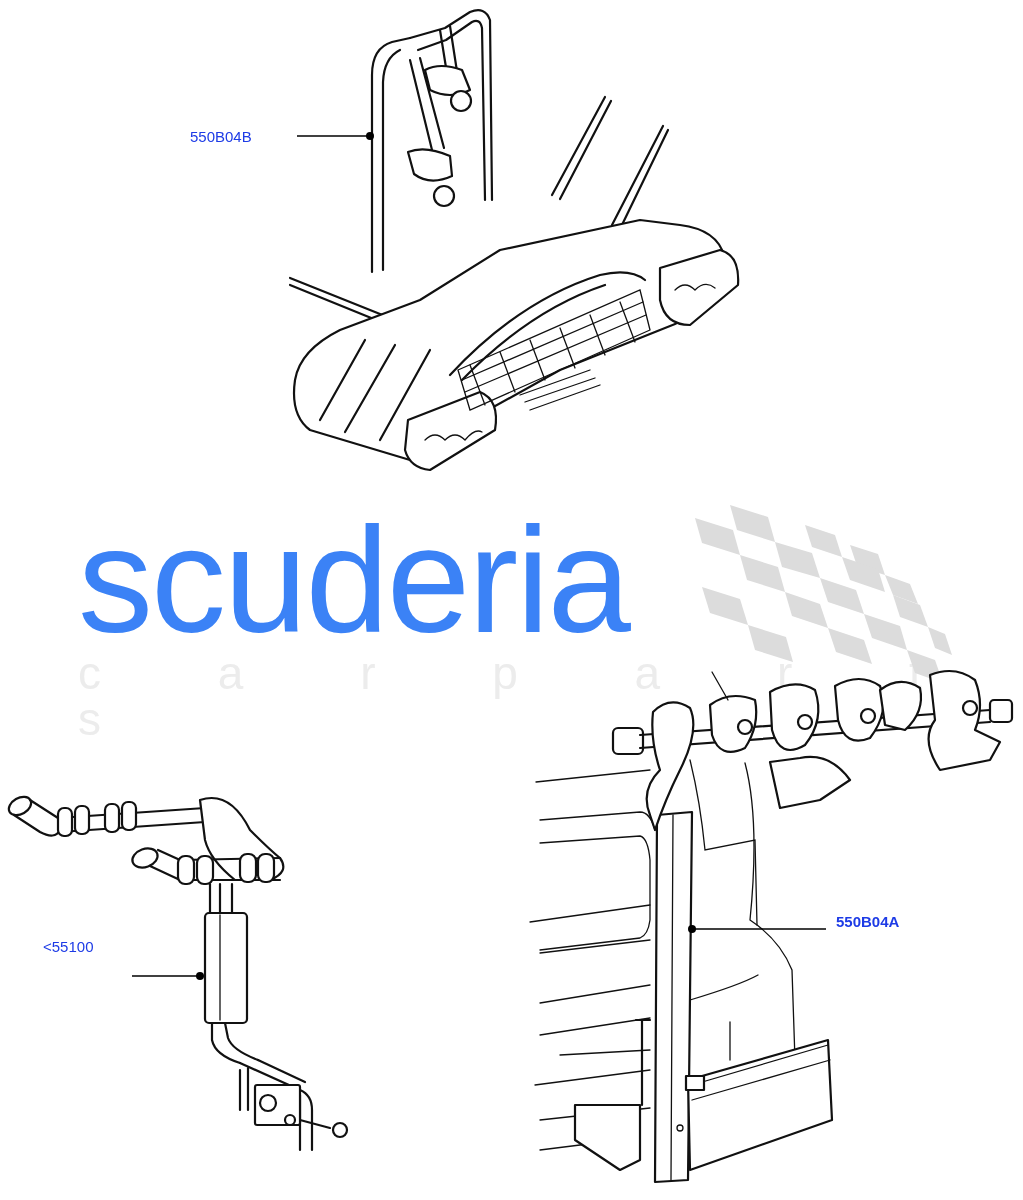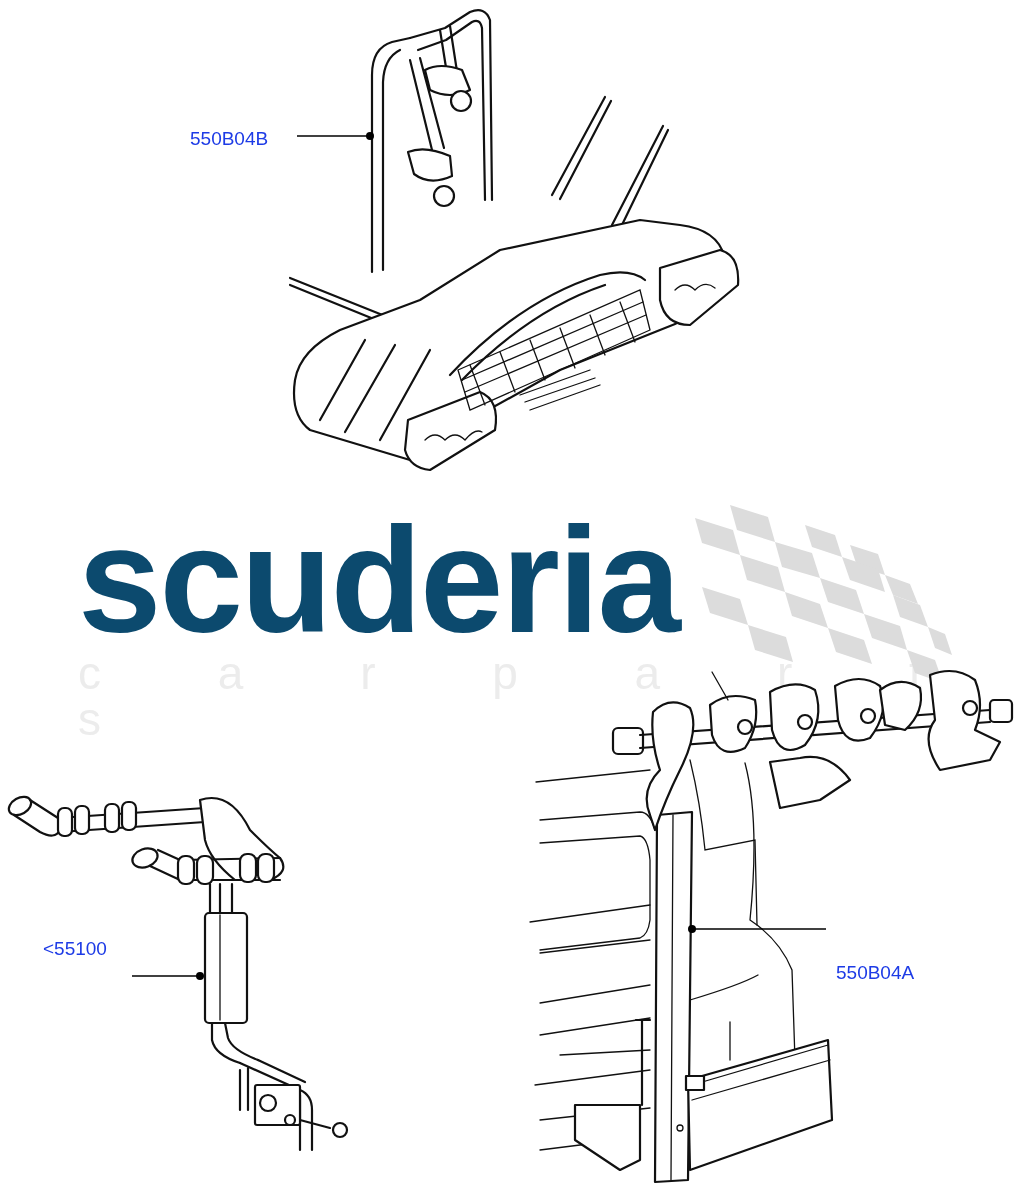--- a/index.html
+++ b/index.html
@@ -1,23 +1,23 @@
 <!DOCTYPE html>
 <html><head>
   <meta charset="utf-8">
   <style>
     html, body { margin: 0; padding: 0; background: #ffffff; }
     body { width: 1023px; height: 1200px; position: relative; overflow: hidden;
            font-family: "Liberation Sans", sans-serif; }
     .layer { position: absolute; left: 0; top: 0; }
-    .wm-main { position: absolute; left: 78px; top: 505px; font-size: 150px; font-weight: bold;
-               color: #0c4a6e; letter-spacing: -2px; line-height: 1; font-family: "Liberation Sans", sans-serif; }
+    .wm-main { position: absolute; left: 78px; top: 505px; font-size: 150px; font-weight: normal;
+               color: #3b82f6; letter-spacing: -2px; line-height: 1; font-family: "Liberation Sans", sans-serif; }
     .wm-sub { position: absolute; left: 78px; top: 650px; font-size: 46px; color: #ececec;
               letter-spacing: 52px; line-height: 1; font-family: "Liberation Sans", sans-serif; }
-    .callout { position: absolute; font-size: 19px; color: #1d3be6; line-height: 1;
+    .callout { position: absolute; font-size: 15px; color: #1d3be6; line-height: 1;
                font-family: "Liberation Sans", sans-serif; white-space: nowrap; }
     svg .ln { fill: none; stroke: #111; stroke-width: 2.2; stroke-linejoin: round; stroke-linecap: round; }
     svg .th { fill: none; stroke: #111; stroke-width: 1.3; stroke-linecap: round; }
     svg .fw { fill: #fff; stroke: #111; stroke-width: 2.2; stroke-linejoin: round; }
     svg .lead { stroke: #000; stroke-width: 1.6; }
   </style>
 </head>
 <body>
 
 <div class="wm-main">scuderia</div>
@@ -152,13 +152,13 @@
     <circle class="fw" cx="970" cy="708" r="7"></circle>
   </g>
   <line class="th" x1="712" y1="672" x2="728" y2="700"></line>
 
   <line class="lead" x1="692" y1="929" x2="826" y2="929"></line>
   <circle cx="692" cy="929" r="4" fill="#000"></circle>
 </svg>
 
 <div class="callout" style="left:190px; top:129px;">550B04B</div>
 <div class="callout" style="left:43px; top:939px;">&lt;55100</div>
-<div class="callout" style="left:836px; top:963px;">550B04A</div>
+<div class="callout" style="left:836px; top:914px;font-weight:bold;">550B04A</div>
 
 </body></html>

